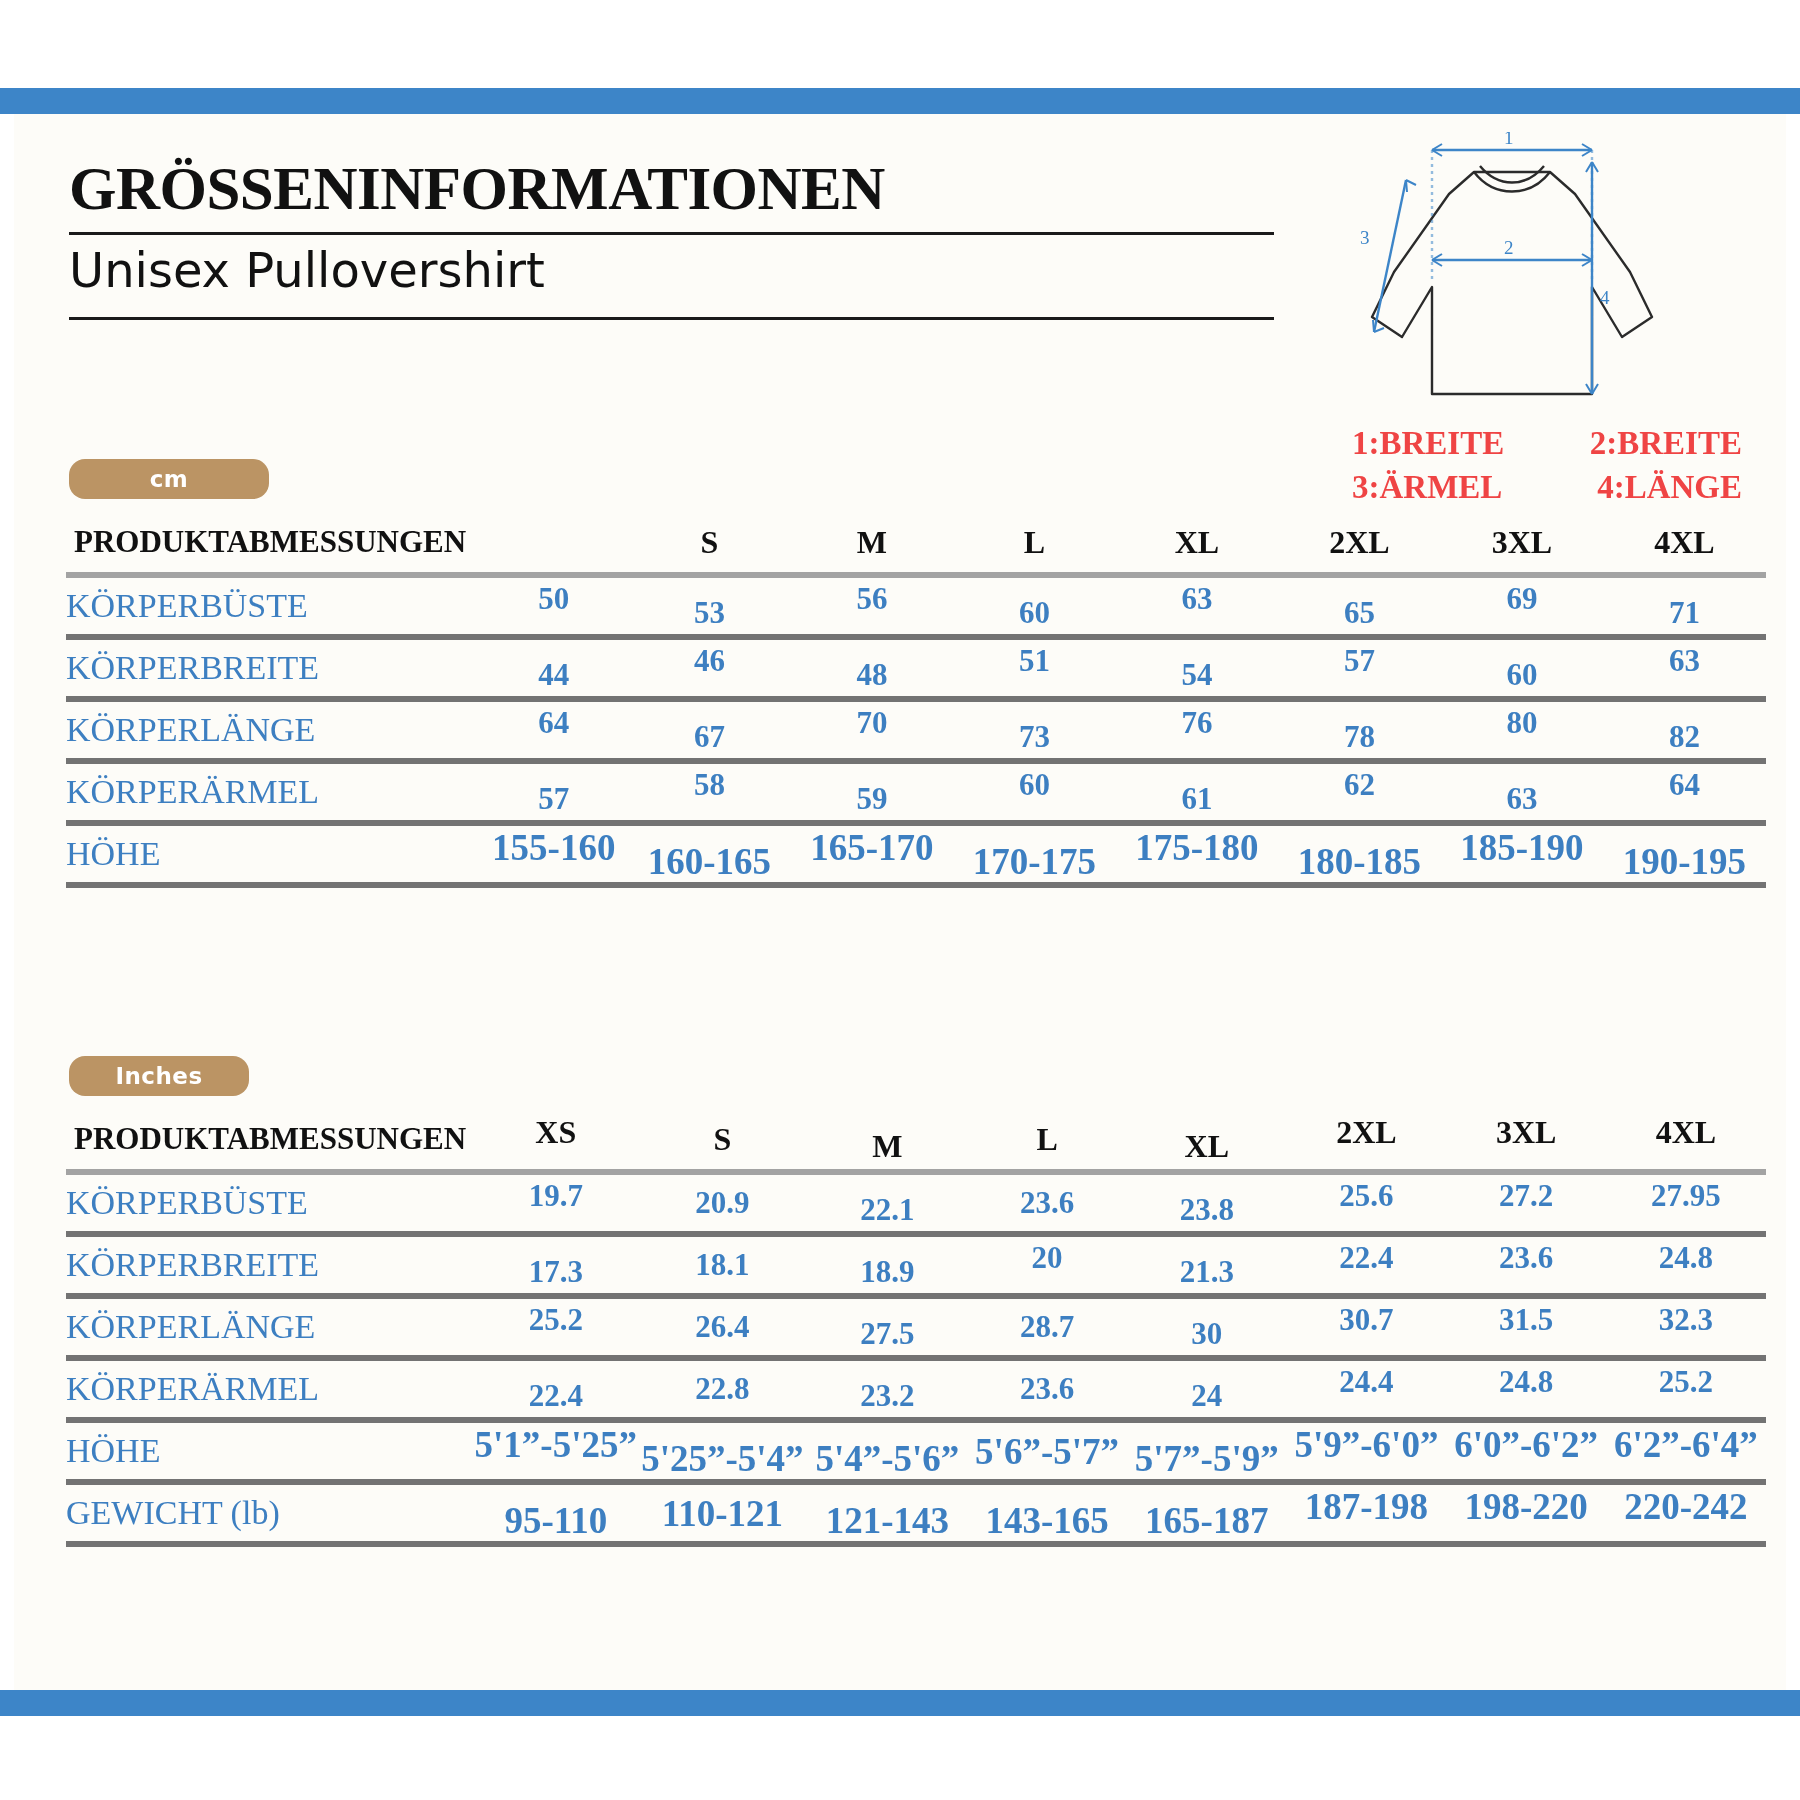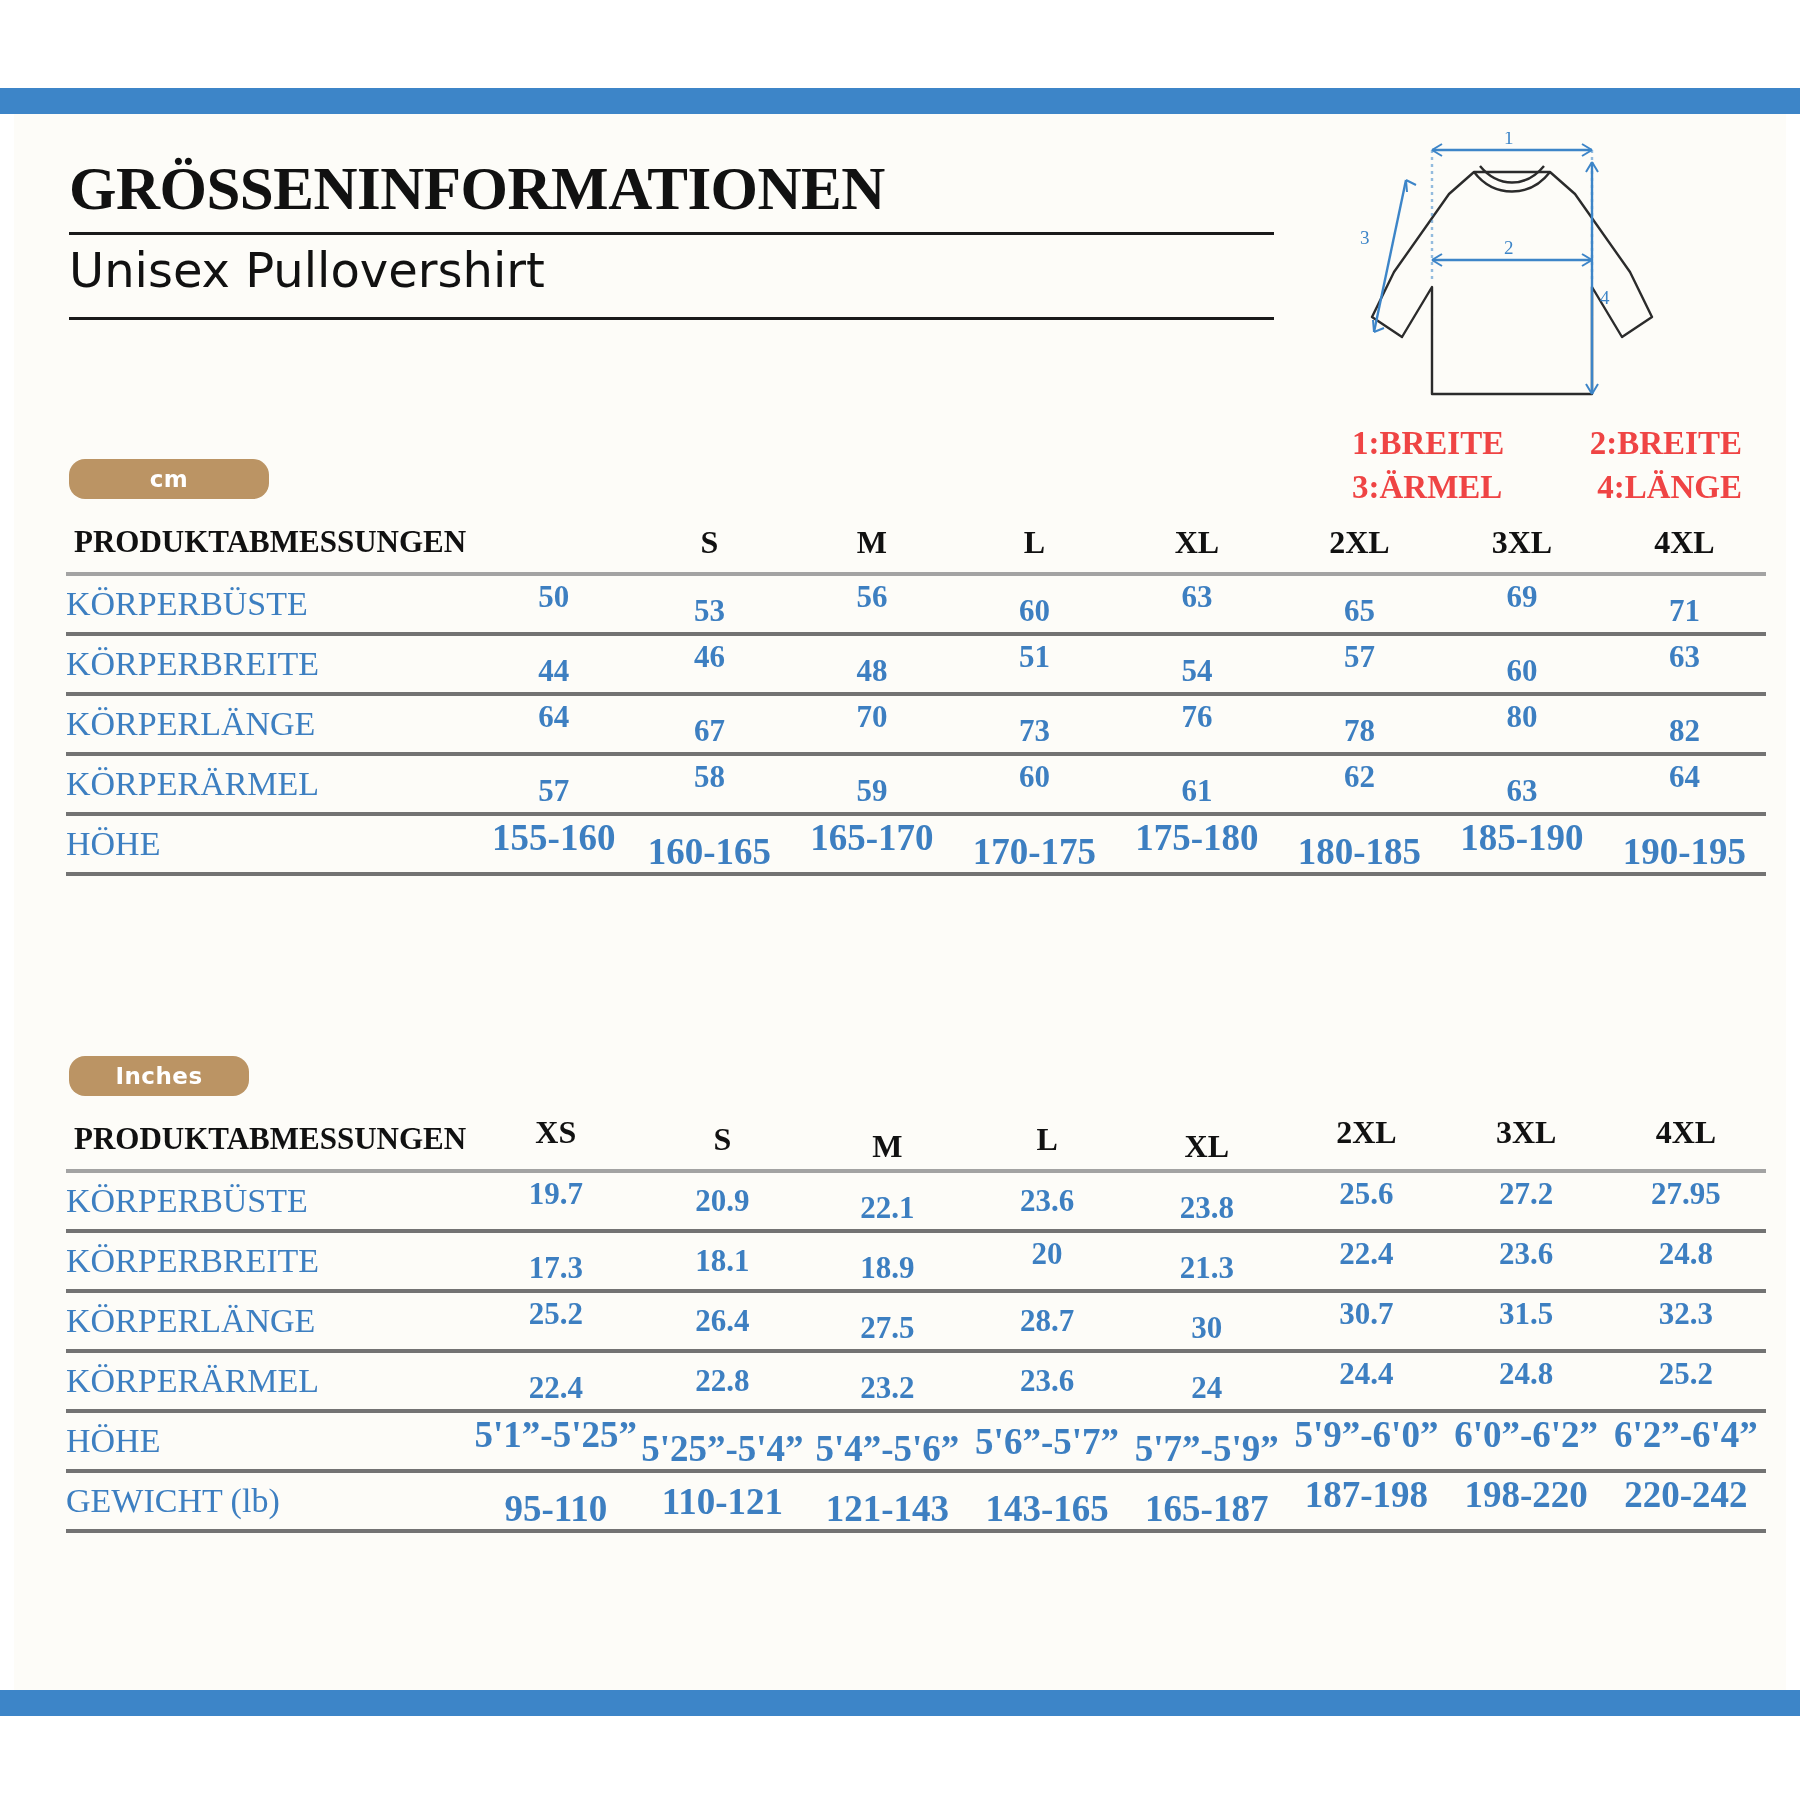--- a/index.html
+++ b/index.html
@@ -131,24 +131,24 @@
   }
   .tbl-cm { left: 52px; top: 398px; width: 1700px; }
   .tbl-in { left: 52px; top: 995px; width: 1700px; }
 
   .tbl td, .tbl th {
     padding: 0;
     border: 0;
     vertical-align: middle;
   }
   .tbl tr {
-    border-bottom: 4px solid #737373;
+    border-bottom: 6px solid #737373;
   }
   .tbl tr.hdr {
-    border-bottom: 4px solid #a3a3a3;
+    border-bottom: 6px solid #a3a3a3;
   }
   .hcell {
     font-family: "Liberation Serif", serif;
     font-weight: bold;
     font-size: 32px;
     color: #111111;
     text-align: center;
     height: 60px;
   }
   .hcell.lbl {

